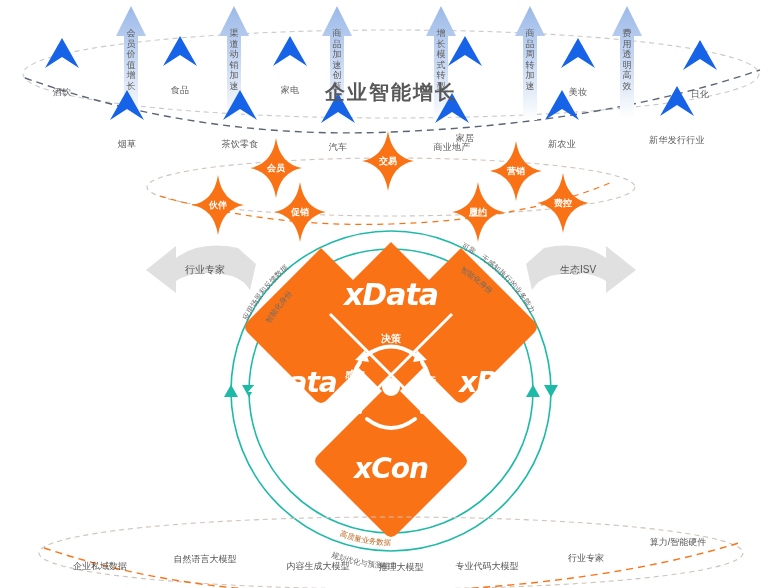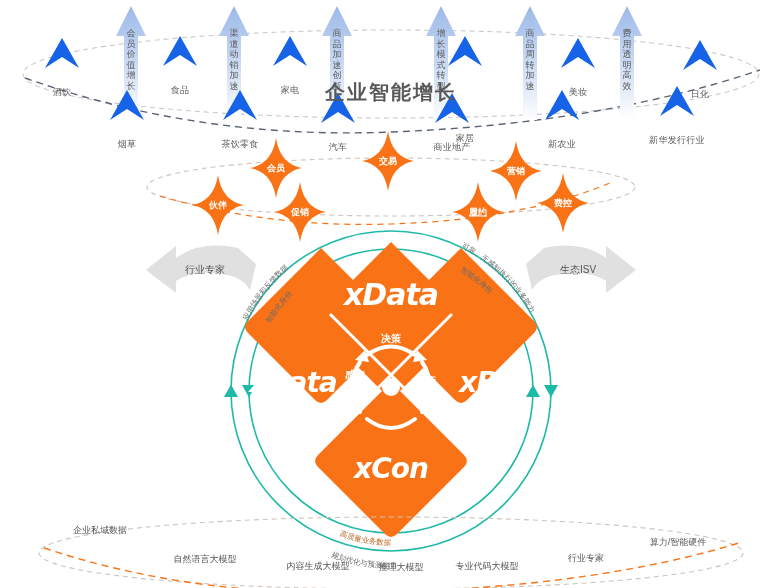--- a/index.html
+++ b/index.html
@@ -203,21 +203,21 @@
 <div id="star-labels">
       <div class="star-lbl" style="left: 218px; top: 205px;">伙伴</div>
       <div class="star-lbl" style="left: 276px; top: 168px;">会员</div>
       <div class="star-lbl" style="left: 300px; top: 212px;">促销</div>
       <div class="star-lbl" style="left: 388px; top: 161px;">交易</div>
       <div class="star-lbl" style="left: 478px; top: 212px; text-decoration: underline;">履约</div>
       <div class="star-lbl" style="left: 516px; top: 171px;">营销</div>
       <div class="star-lbl" style="left: 563px; top: 203px;">费控</div>
     </div>
 <div id="bottom-labels">
-      <div class="bot-lbl" style="left: 100px; top: 530px;">企业私域数据</div>
+      <div class="bot-lbl" style="left: 100px; top: 566px;">企业私域数据</div>
       <div class="bot-lbl" style="left: 205px; top: 559px;">自然语言大模型</div>
       <div class="bot-lbl" style="left: 318px; top: 566px;">内容生成大模型</div>
       <div class="bot-lbl" style="left: 401px; top: 567px;">推理大模型</div>
       <div class="bot-lbl" style="left: 487px; top: 566px;">专业代码大模型</div>
       <div class="bot-lbl" style="left: 586px; top: 558px;">行业专家</div>
       <div class="bot-lbl" style="left: 678px; top: 542px;">算力/智能硬件</div>
     </div>
 
 <div class="gray-lbl" style="left:205px;top:270px">行业专家</div>
 <div class="gray-lbl" style="left:578px;top:270px">生态ISV</div>

